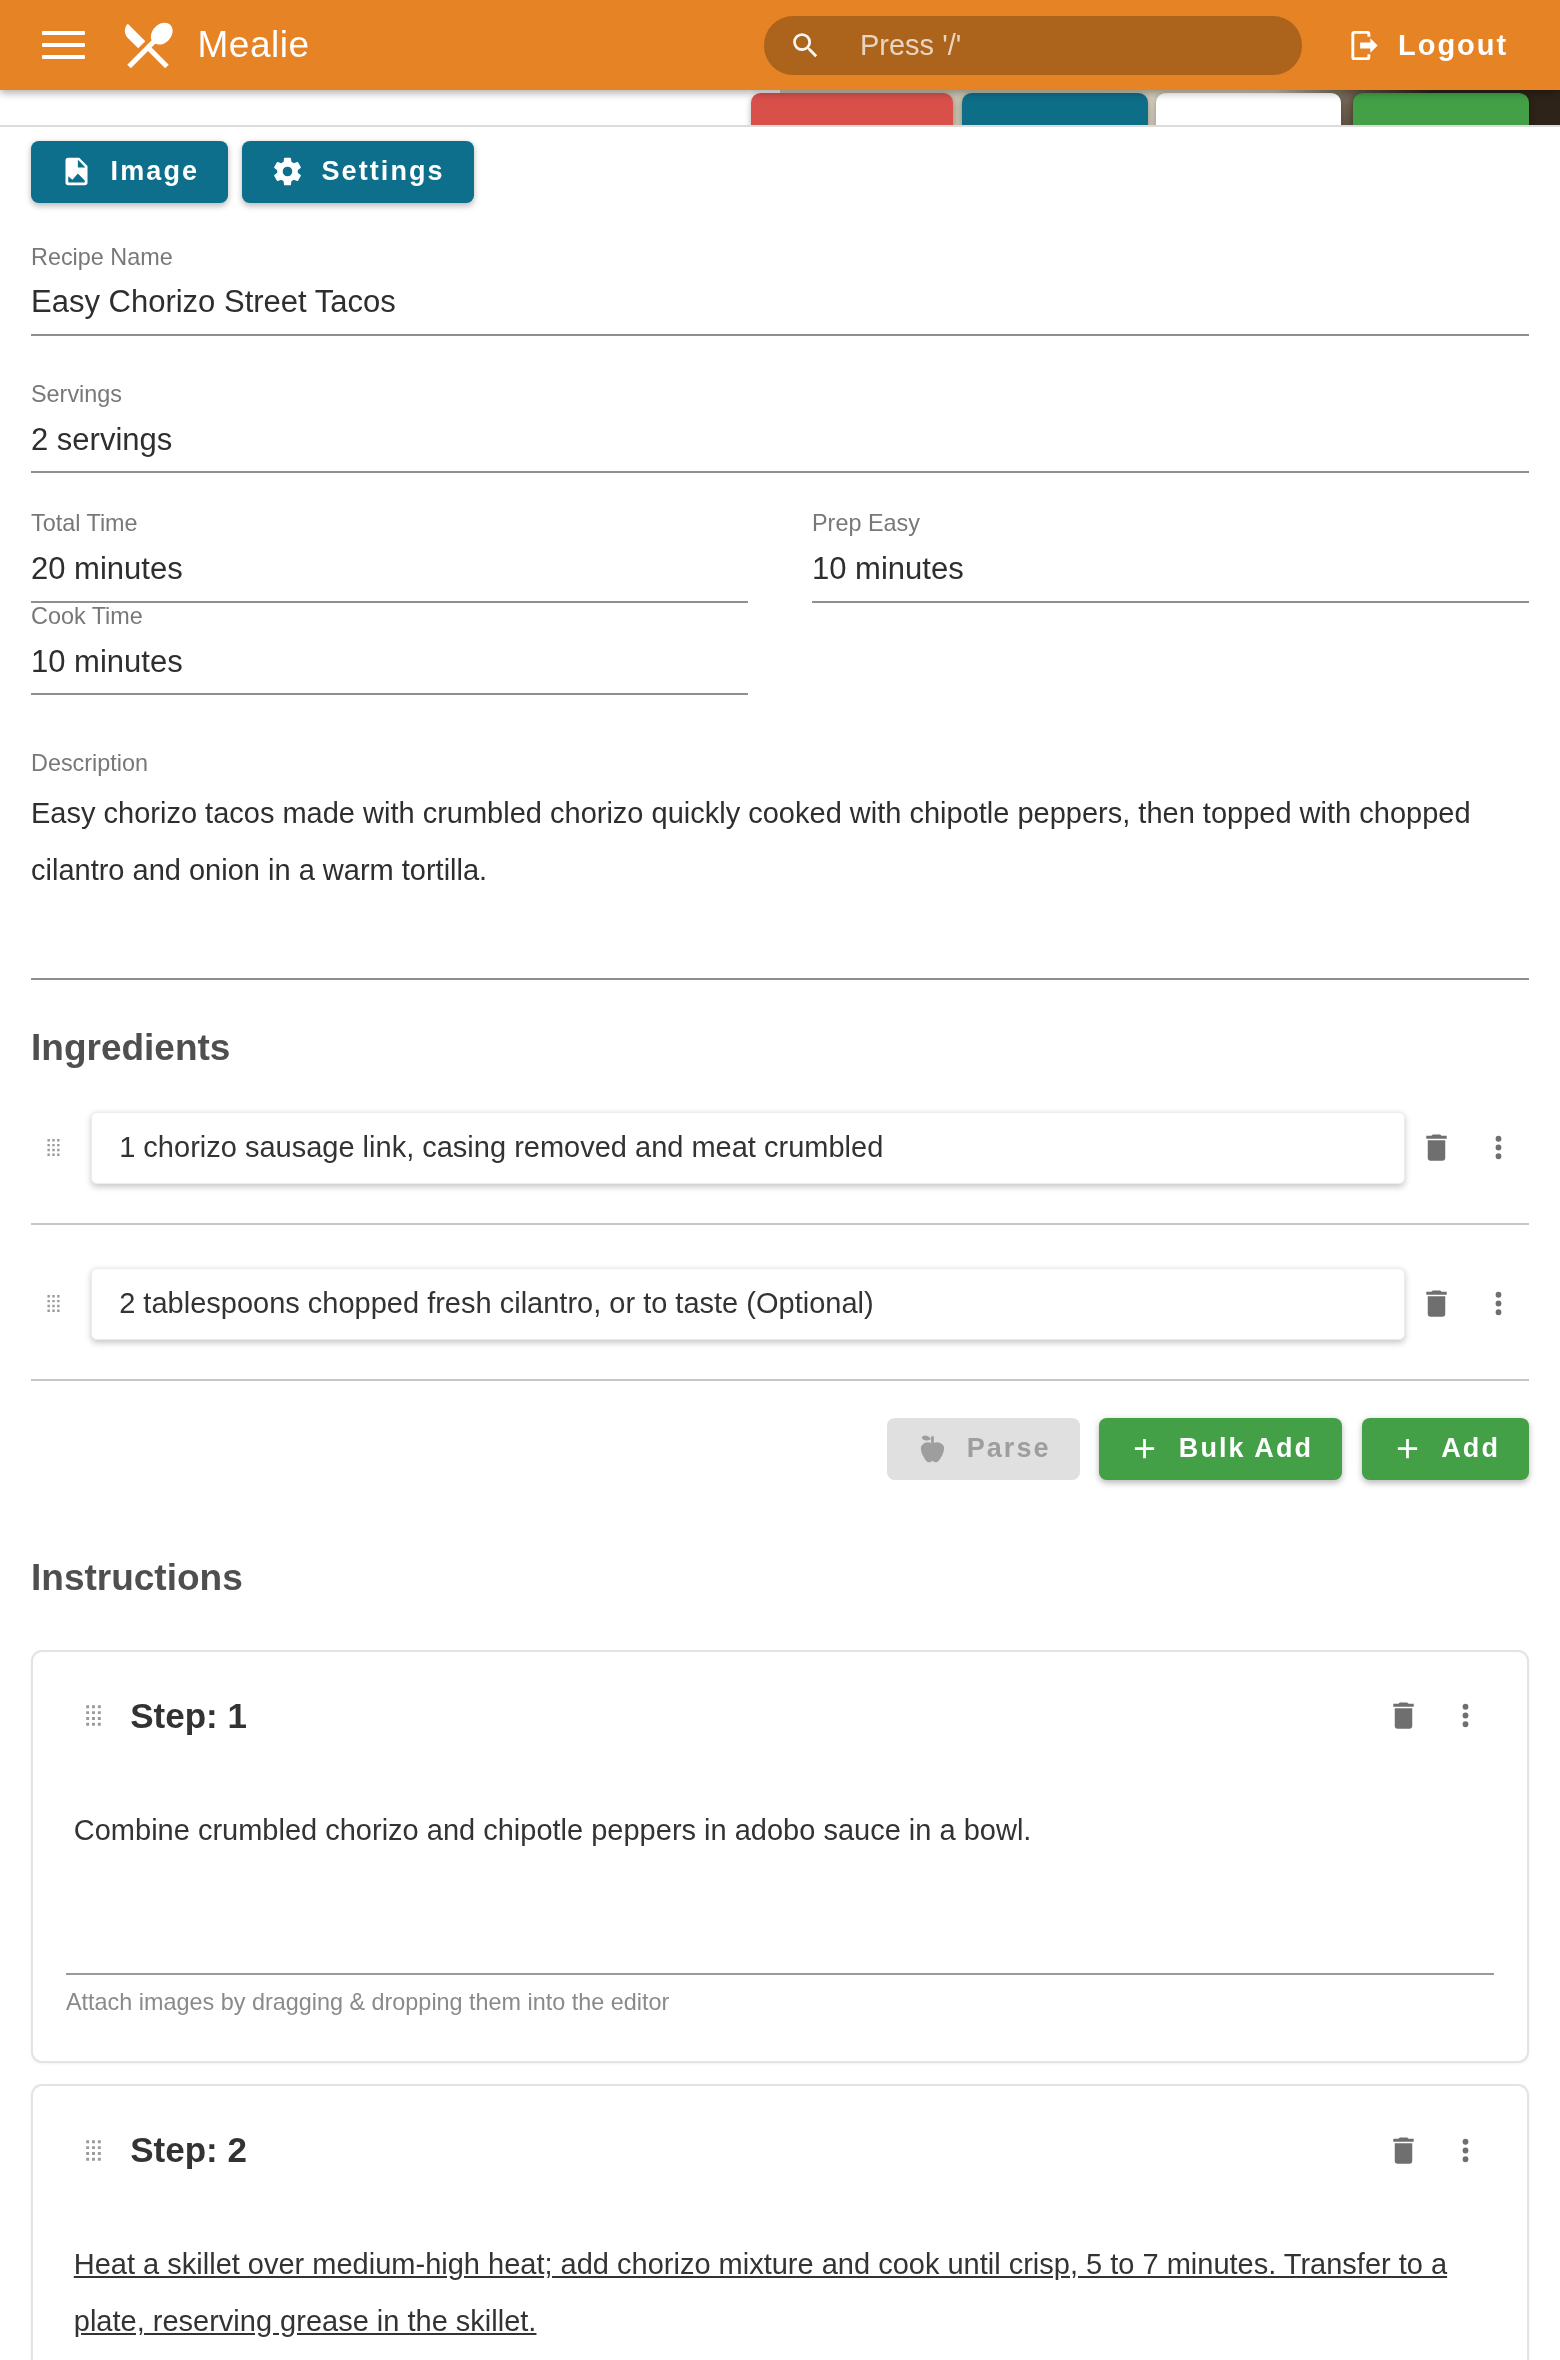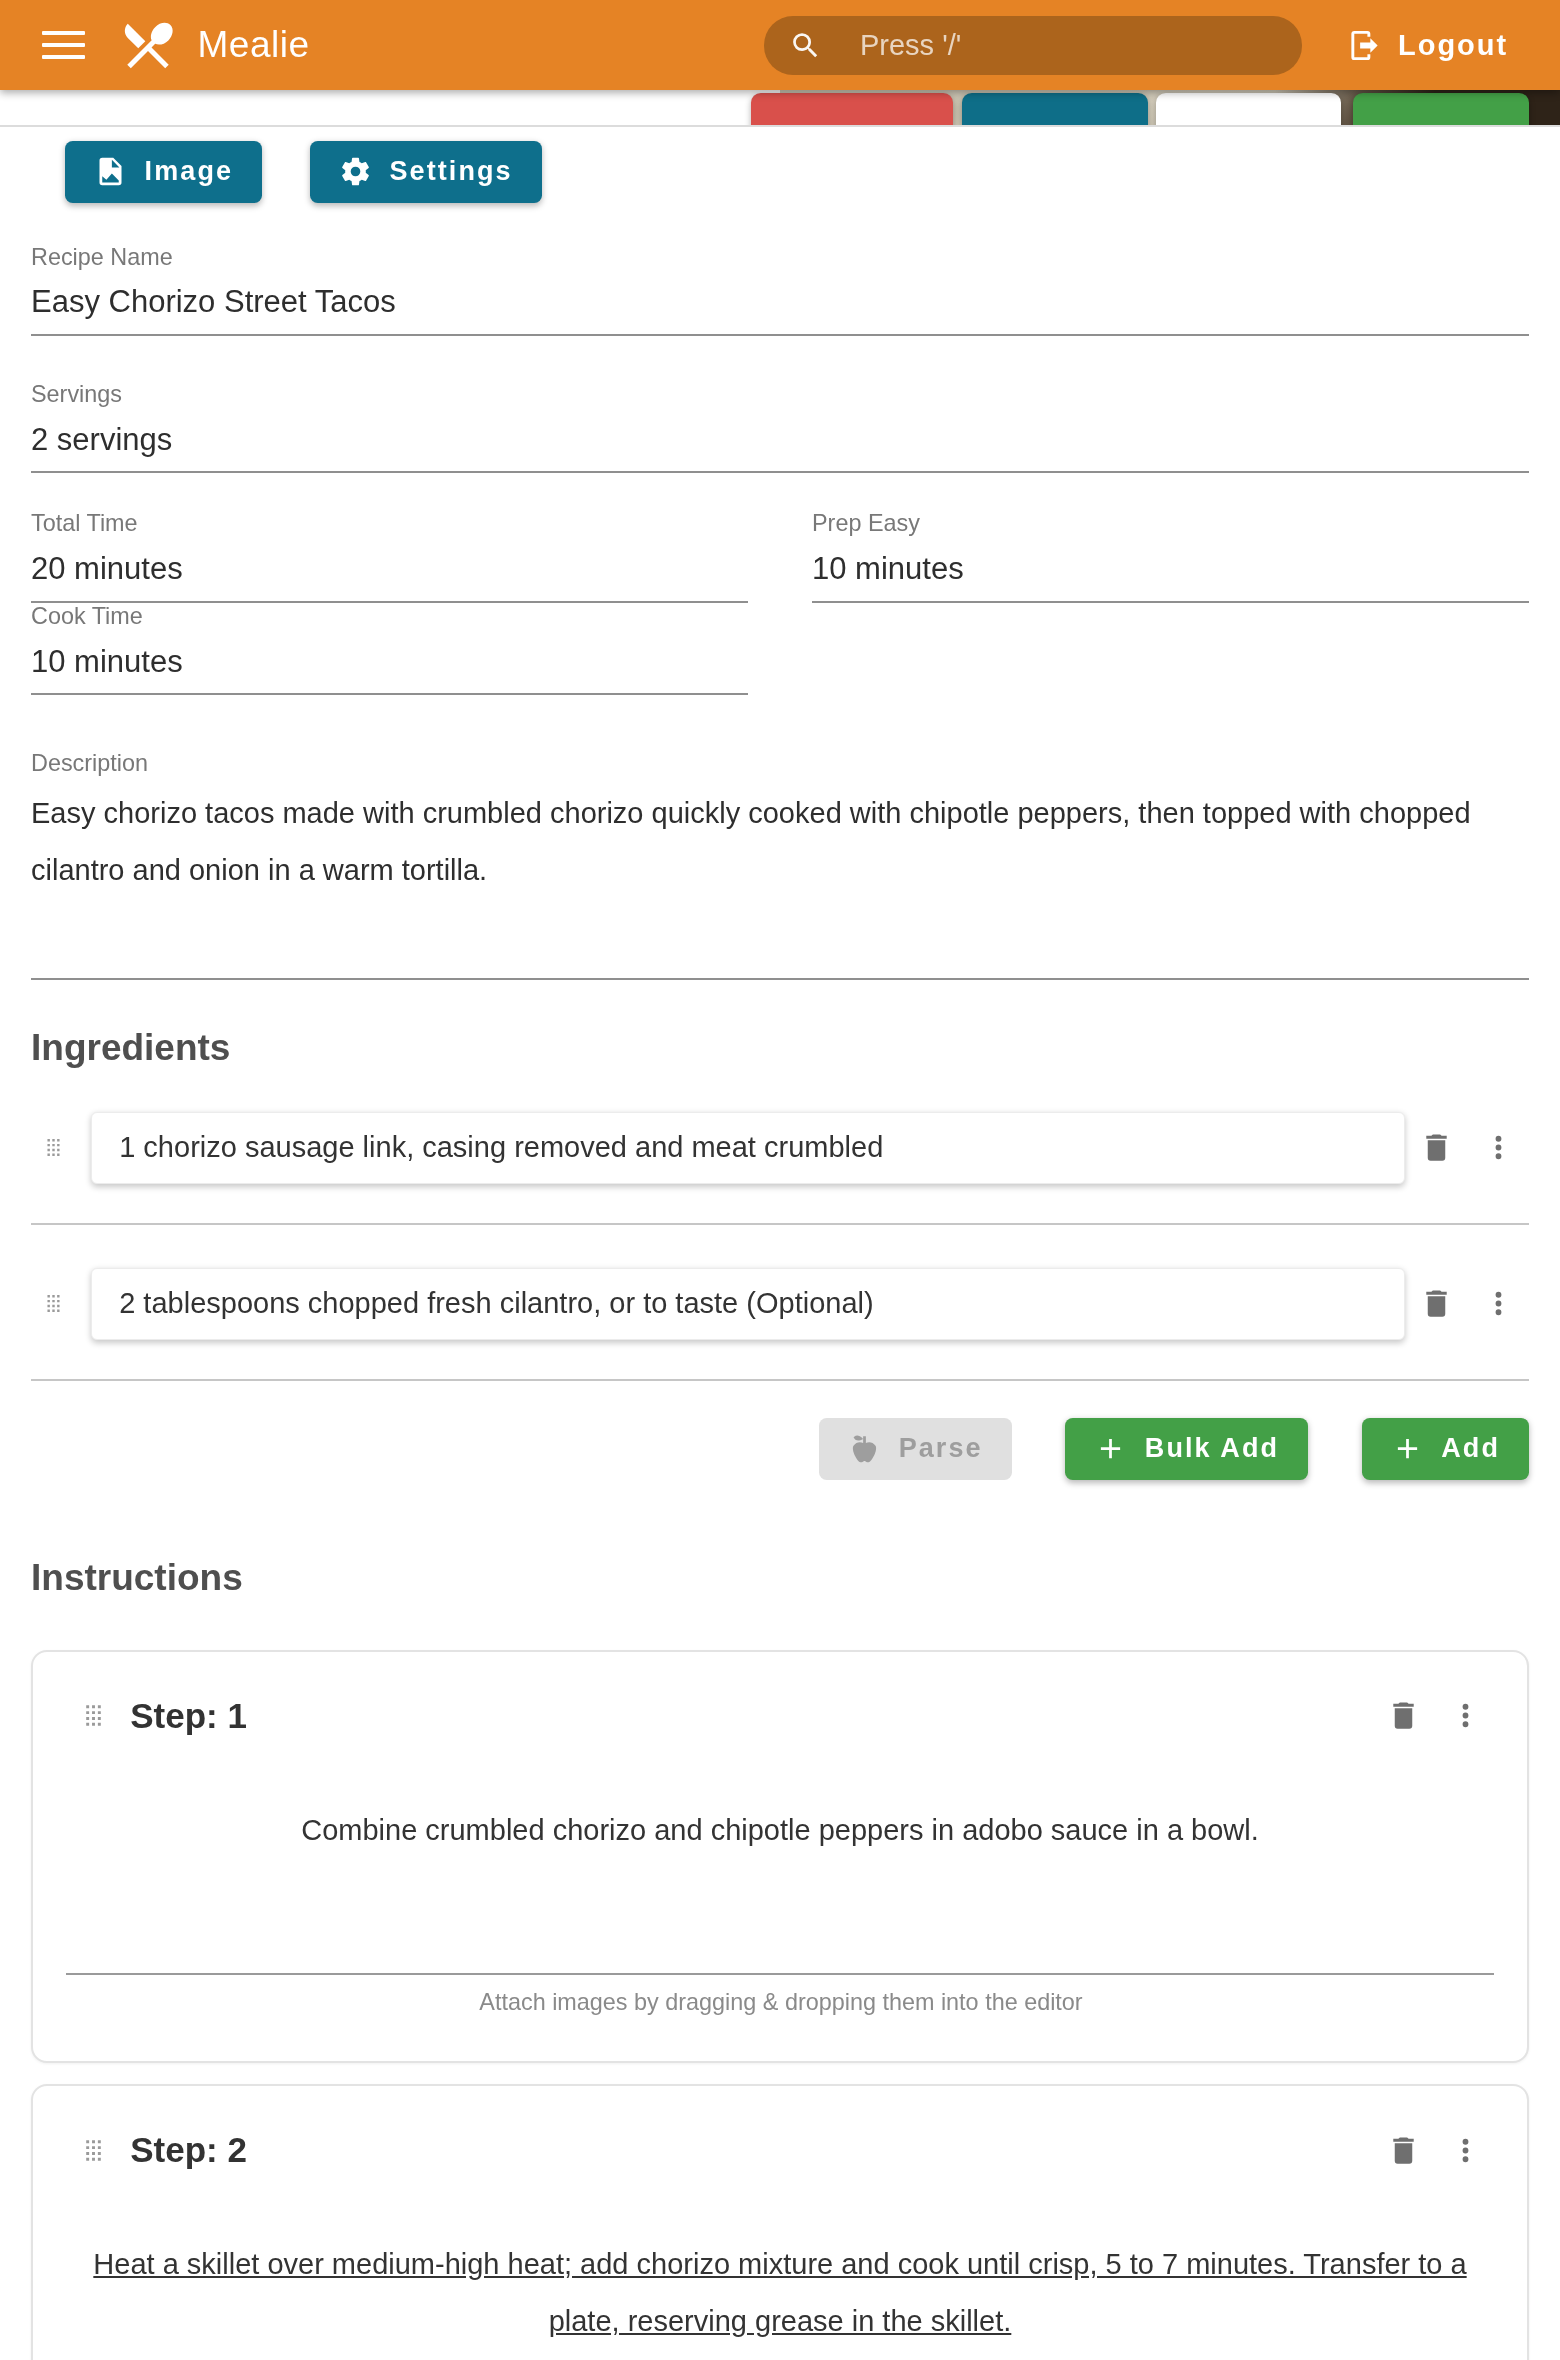--- a/index.html
+++ b/index.html
@@ -40,21 +40,21 @@
   .hero-btn.teal  { left:962px;  width:186px; background:#0e6e88; }
   .hero-btn.white { left:1156px; width:185px; background:#ffffff; }
   .hero-btn.green { left:1353px; width:176px; background:#43a047; }
 
   
   .content { padding:0 31px; }
 
   .toolbar { display:flex; gap:13.7px; margin-top:13.7px; }
   .btn { display:inline-flex; align-items:center; justify-content:center; gap:17.6px; height:62px;
     border:none; border-radius:7.8px; padding:0 29px; font-family:inherit; font-size:27px; font-weight:700;
-    letter-spacing:2.1px; cursor:pointer; box-shadow:0 2.9px 5.9px rgba(0,0,0,.28);margin-left:34px; }
+    letter-spacing:2.1px; cursor:pointer; box-shadow:0 2.9px 5.9px rgba(0,0,0,.28); }
   .btn svg { width:33px; height:33px; }
   .btn-teal { background:#0e6f8c; color:#fff; }
   .btn-teal svg { fill:#fff; }
 
   .field { margin-top:41px; }
   .field-label { font-size:23.4px; color:#787878; }
   .field-input { display:block; width:100%; border:none; outline:none; background:transparent;
     font-family:inherit; font-size:31px; color:#2e2e2e; padding:13.7px 0 13.7px 0;
     border-bottom:2px solid #8f8f8f; }
   .servings-field { margin-top:45px; }
@@ -79,22 +79,22 @@
   .ing-divider { border:none; border-top:2px solid #c6c6c6; margin-top:39px; }
 
   .ing-actions { display:flex; justify-content:flex-end; gap:19.5px; margin-top:37px; }
   .btn-gray { background:#e0e0e0; color:#9e9e9e; box-shadow:none; }
   .btn-gray svg { fill:#9e9e9e; }
   .btn-green { background:#43a047; color:#fff; }
   .btn-green svg { fill:#fff; }
 
   
   .instructions-heading { margin-top:77px; }
-  .step-card { margin-top:51px; border:2px solid #e3e3e3; border-radius:16px; background:#fff;
-    padding:33px 31px 45px 31px; box-shadow:0 1px 2.9px rgba(0,0,0,.06);text-align:center; }
+  .step-card { margin-top:51px; border:2px solid #e3e3e3; border-radius:11px; background:#fff;
+    padding:33px 31px 45px 31px; box-shadow:0 1px 2.9px rgba(0,0,0,.06); }
   .step-card.second { margin-top:21.5px; }
   .step-header { display:flex; align-items:center; }
   .step-header .drag-handle { width:35px; height:39px; margin:0 19.5px 0 11.7px; }
   .step-title { font-size:35px; font-weight:700; color:#333; }
   .step-spacer { flex:1; }
   .step-body { margin-top:55px; font-size:29px; color:#333; line-height:57px; min-height:171px;
     padding:0 9.8px; }
   .step-body.tall { min-height:190px;text-decoration:underline; }
   .step-divider { border:none; border-top:2px solid #9a9a9a; margin:0 2px; }
   .attach-hint { margin-top:13.7px; font-size:23.4px; color:#8a8a8a; padding-left:2px; }

